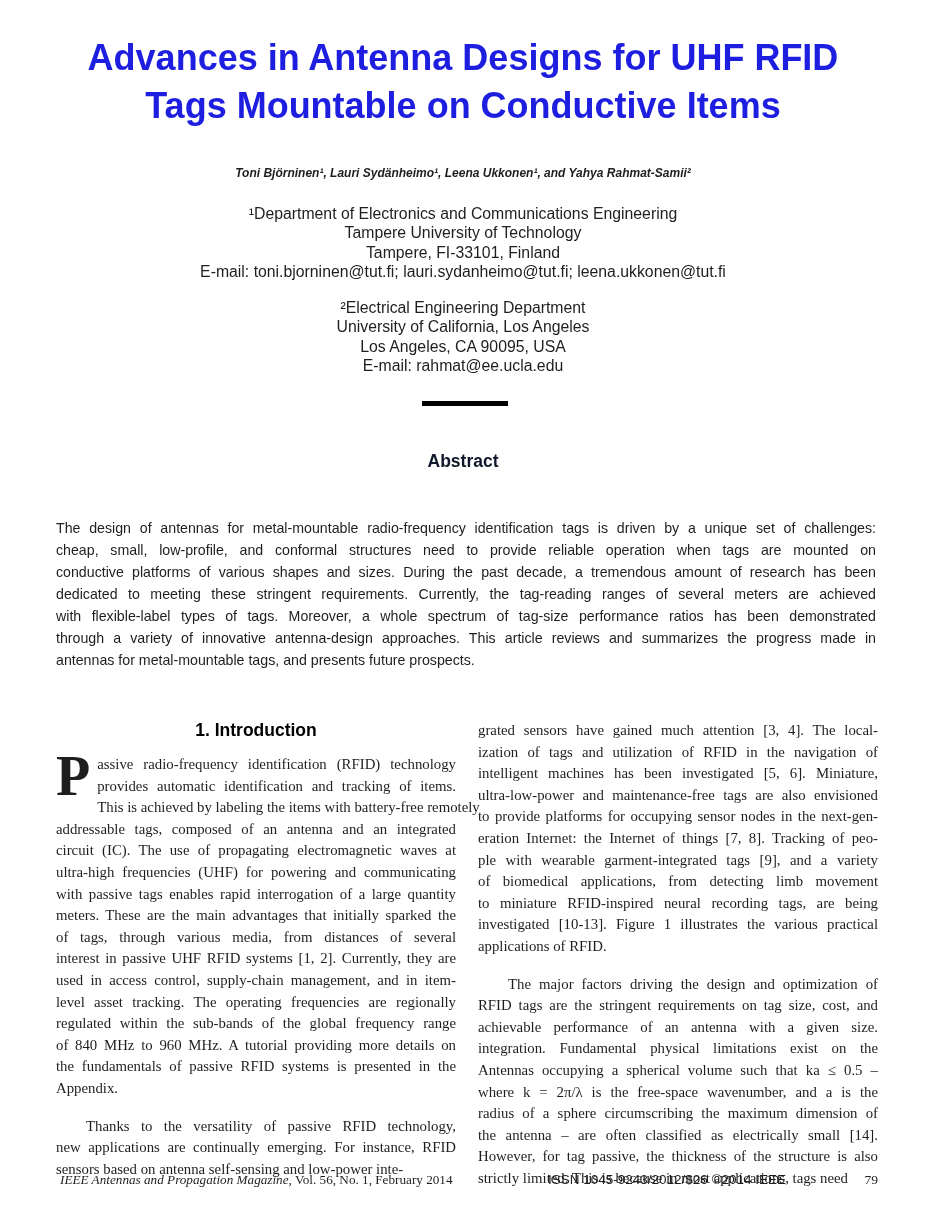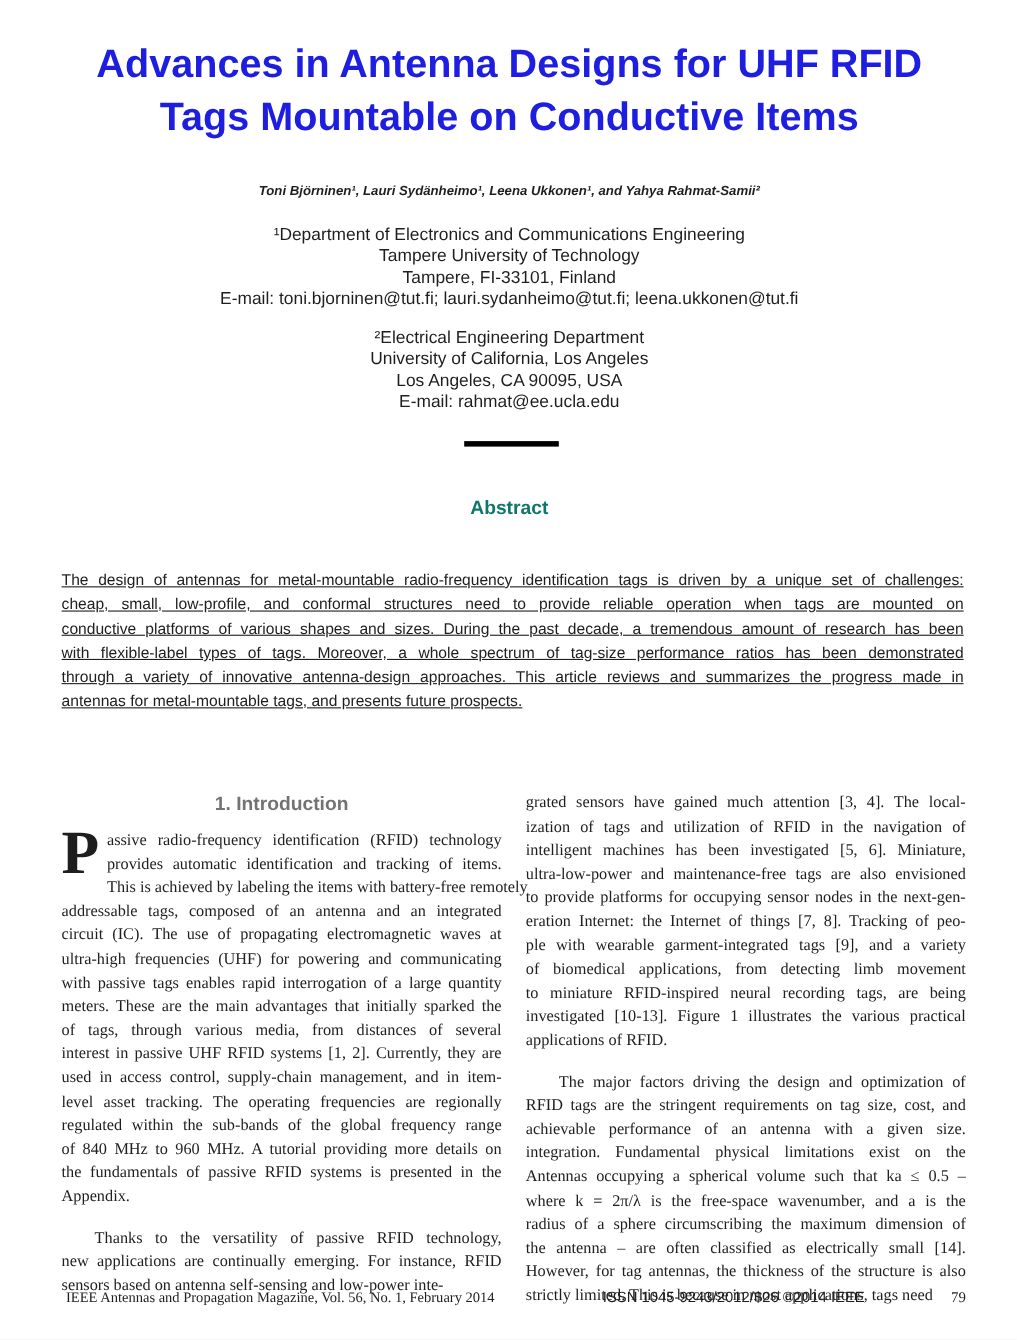--- a/index.html
+++ b/index.html
@@ -60,48 +60,47 @@
   }
 
   
   .abs-heading {
     position: absolute;
     top: 451px; left: 0; right: 0;
     text-align: center;
     font-family: "Liberation Sans", sans-serif;
     font-weight: bold;
     font-size: 17.5px;
-    color: #0f766e;
+    color: #0f172a;
   }
   .abstract {
     position: absolute;
     top: 517px; left: 56px;
     width: 820px;
     font-family: "Liberation Sans", sans-serif;
     font-size: 14.2px;
     line-height: 22px;
-    text-decoration: underline;
   }
 
   
   .columns {
     position: absolute;
     top: 720px; left: 56px;
     width: 822px;
     display: flex;
     gap: 22px;
   }
   .col { width: 400px; }
   .sec-heading {
     text-align: center;
     font-family: "Liberation Sans", sans-serif;
     font-weight: bold;
     font-size: 17.5px;
     line-height: 20px;
-    color: #737373;
+    color: #000000;
     margin-bottom: 14px;
   }
   .para {
     font-family: "Liberation Serif", serif;
     font-size: 14.8px;
     line-height: 21.6px;
   }
   .para + .para { margin-top: 16px; }
   .dropcap {
     float: left;
@@ -128,21 +127,21 @@
     position: absolute;
     top: 1172px; left: 56px; right: 48px;
     height: 20px;
     font-size: 13.2px;
   }
   .f-left {
     position: absolute; left: 4px; top: 0;
     font-family: "Liberation Serif", serif;
     white-space: nowrap;
   }
-  .f-left .it { }
+  .f-left .it { font-style: italic; }
   .f-issn {
     position: absolute; left: 492px; top: 0;
     font-family: "Liberation Sans", sans-serif;
     font-size: 13.5px;
     white-space: nowrap;
   }
   .f-page {
     position: absolute; right: 0; top: 0;
     font-family: "Liberation Serif", serif;
     font-size: 13.5px;
@@ -175,20 +174,21 @@
     </div>
 
   <div class="rule"></div>
 
   <div class="abs-heading">Abstract</div>
 
   <div class="abstract">
       <div class="jl">The design of antennas for metal-mountable radio-frequency identification tags is driven by a unique set of challenges:</div>
       <div class="jl">cheap, small, low-profile, and conformal structures need to provide reliable operation when tags are mounted on</div>
       <div class="jl">conductive platforms of various shapes and sizes. During the past decade, a tremendous amount of research has been</div>
+      <div class="jl">dedicated to meeting these stringent requirements. Currently, the tag-reading ranges of several meters are achieved</div>
       <div class="jl">with flexible-label types of tags. Moreover, a whole spectrum of tag-size performance ratios has been demonstrated</div>
       <div class="jl">through a variety of innovative antenna-design approaches. This article reviews and summarizes the progress made in</div>
       <div class="jl jl-last">antennas for metal-mountable tags, and presents future prospects.</div>
     </div>
 
   <div class="columns">
     <div class="col">
       <div class="sec-heading">1. Introduction</div>
       <div class="para">
         <span class="dropcap">P</span>
@@ -231,21 +231,21 @@
         </div>
       <div class="para indent">
           <div class="jl">The major factors driving the design and optimization of</div>
           <div class="jl">RFID tags are the stringent requirements on tag size, cost, and</div>
           <div class="jl">achievable performance of an antenna with a given size.</div>
           <div class="jl">integration. Fundamental physical limitations exist on the</div>
           <div class="jl">Antennas occupying a spherical volume such that ka ≤ 0.5 –</div>
           <div class="jl">where k = 2π/λ is the free-space wavenumber, and a is the</div>
           <div class="jl">radius of a sphere circumscribing the maximum dimension of</div>
           <div class="jl">the antenna – are often classified as electrically small [14].</div>
-          <div class="jl">However, for tag antennas, the thickness of the structure is also</div>
+          <div class="jl">However, for tag passive, the thickness of the structure is also</div>
           <div class="jl jl-last">strictly limited. This is because in most applications, tags need</div>
         </div>
     </div>
   </div>
 
   <div class="footer">
     <span class="f-left"><span class="it">IEEE Antennas and Propagation Magazine,</span><span> Vol. 56, No. 1, February 2014</span></span>
     <span class="f-issn">ISSN 1045-9243/2012/$26 ©2014 IEEE</span>
     <span class="f-page">79</span>
   </div>

